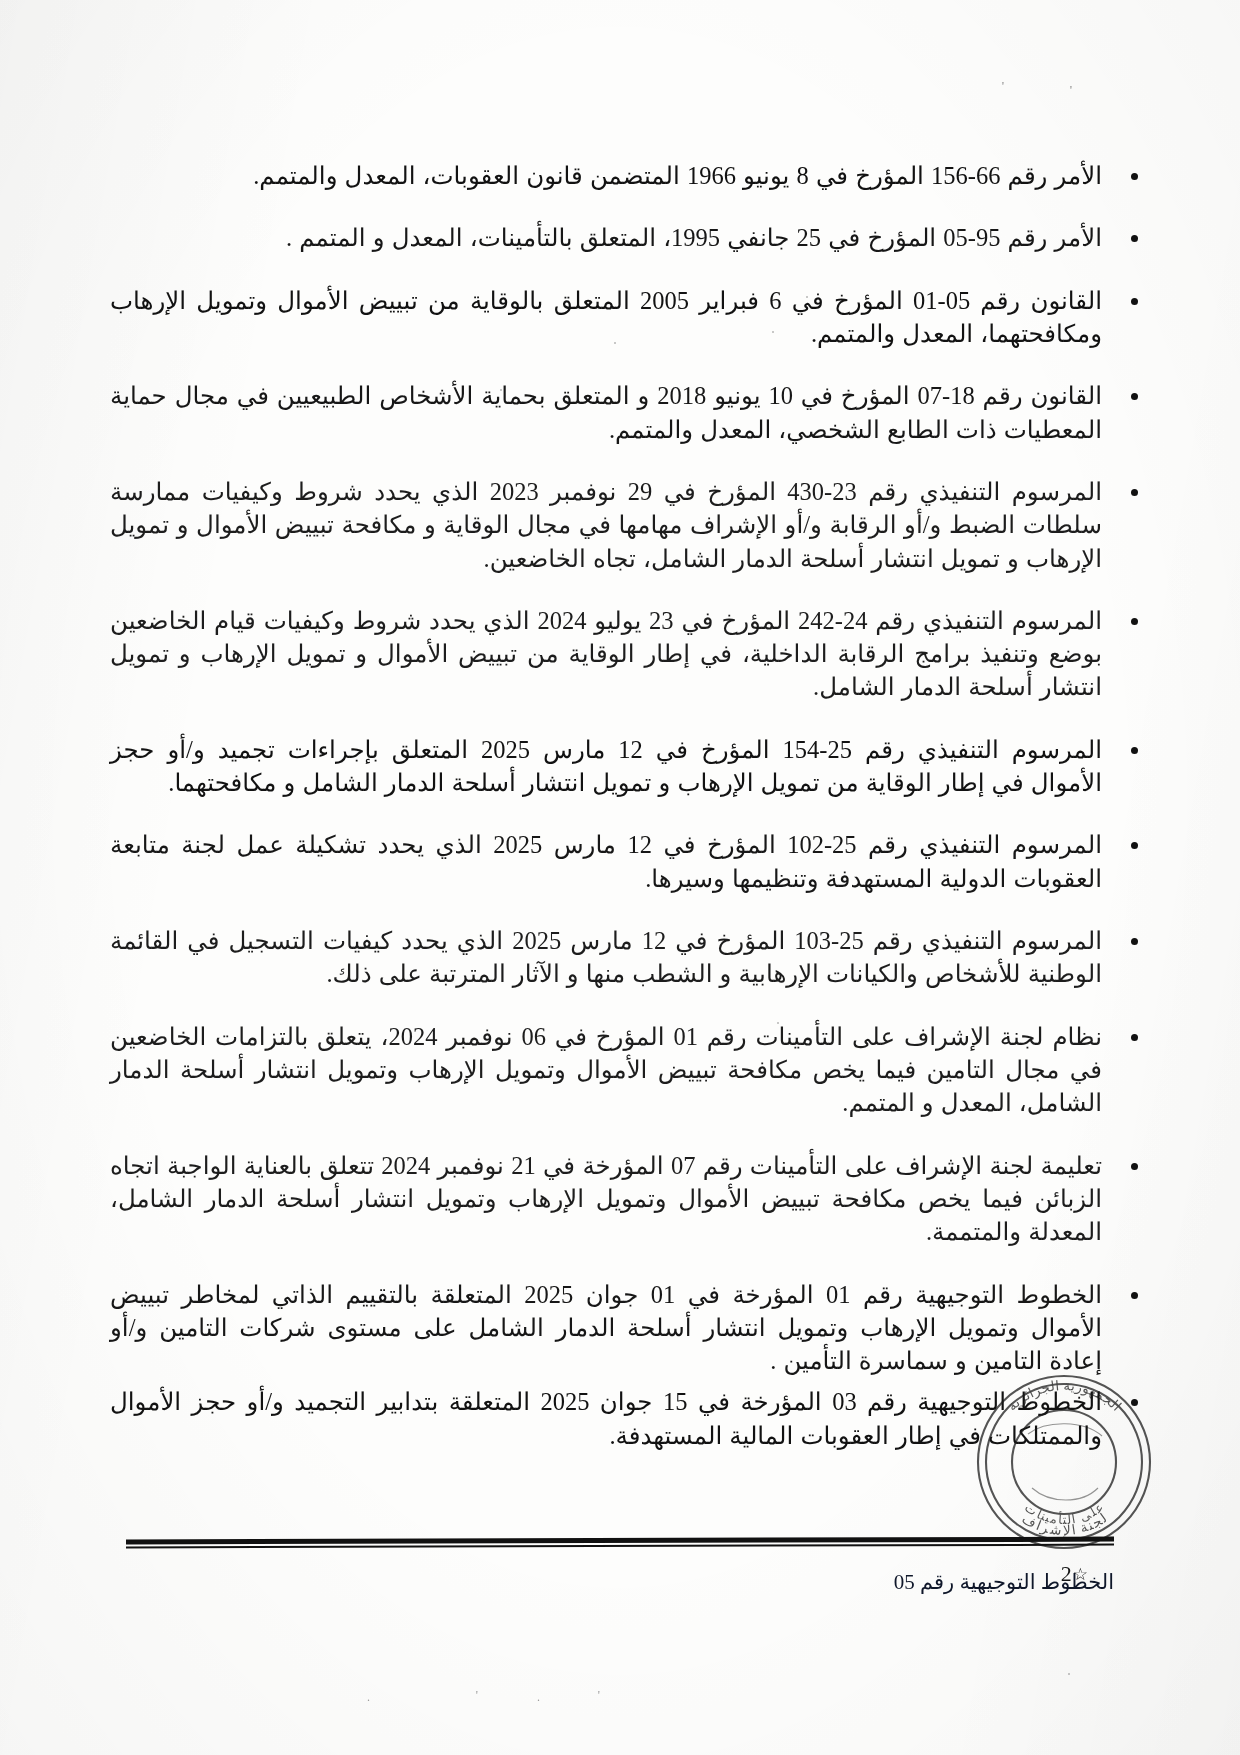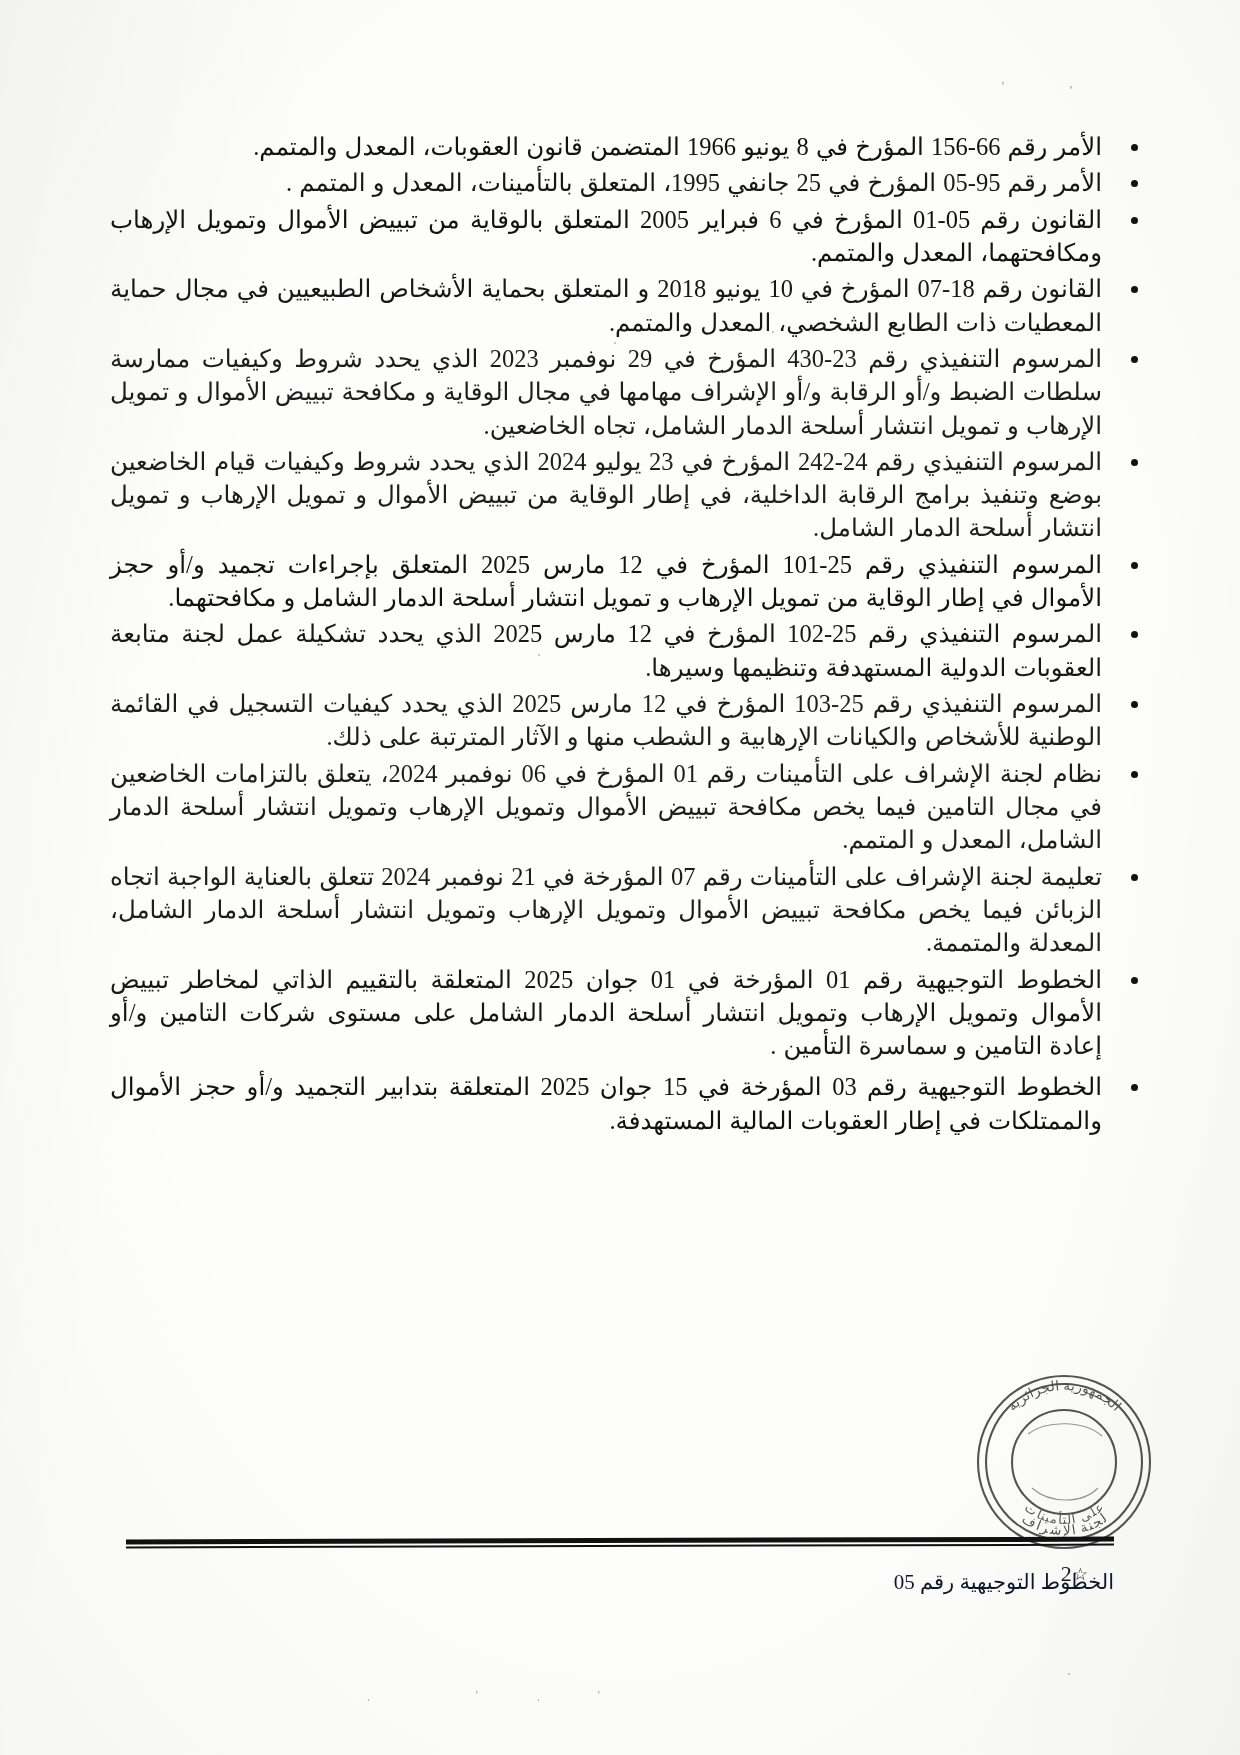--- a/index.html
+++ b/index.html
@@ -53,20 +53,21 @@
   li.ref-item {
     position: relative;
     padding-right: 42px;
     margin-bottom: 3px;
     font-size: 24.5px;
     line-height: 1.36;
     text-align: justify;
     text-justify: inter-word;
     letter-spacing: 0px;
     word-spacing: 1px;
+    margin-top: 29px;
   }
 
   li.ref-item::before {
     content: "";
     position: absolute;
     right: 6px;
     top: 14px;
     width: 7px;
     height: 7px;
     background: #111;
@@ -174,21 +175,21 @@
   <span class="speck" style="top:1022px; right:461px; width:2px; height:2px;"></span>
 
   <div class="content">
     <ul class="refs">
       <li class="ref-item">الأمر رقم 66-156 المؤرخ في 8 يونيو 1966 المتضمن قانون العقوبات، المعدل والمتمم.</li>
       <li class="ref-item">الأمر رقم 95-05 المؤرخ في 25 جانفي 1995، المتعلق بالتأمينات، المعدل و المتمم .</li>
       <li class="ref-item">القانون رقم 05-01 المؤرخ في 6 فبراير 2005 المتعلق بالوقاية من تبييض الأموال وتمويل الإرهاب ومكافحتهما، المعدل والمتمم.</li>
       <li class="ref-item">القانون رقم 18-07 المؤرخ في 10 يونيو 2018 و المتعلق بحماية الأشخاص الطبيعيين في مجال حماية المعطيات ذات الطابع الشخصي، المعدل والمتمم.</li>
       <li class="ref-item">المرسوم التنفيذي رقم 23-430 المؤرخ في 29 نوفمبر 2023 الذي يحدد شروط وكيفيات ممارسة سلطات الضبط و/أو الرقابة و/أو الإشراف مهامها في مجال الوقاية و مكافحة تبييض الأموال و تمويل الإرهاب و تمويل انتشار أسلحة الدمار الشامل، تجاه الخاضعين.</li>
       <li class="ref-item">المرسوم التنفيذي رقم 24-242 المؤرخ في 23 يوليو 2024 الذي يحدد شروط وكيفيات قيام الخاضعين بوضع وتنفيذ برامج الرقابة الداخلية، في إطار الوقاية من تبييض الأموال و تمويل الإرهاب و تمويل انتشار أسلحة الدمار الشامل.</li>
-      <li class="ref-item">المرسوم التنفيذي رقم 25-101 المؤرخ في 12 مارس 2025 المتعلق بإجراءات تجميد و/أو حجز الأموال في إطار الوقاية من تمويل الإرهاب و تمويل انتشار أسلحة الدمار الشامل و مكافحتهما.</li>
+      <li class="ref-item">المرسوم التنفيذي رقم 25-154 المؤرخ في 12 مارس 2025 المتعلق بإجراءات تجميد و/أو حجز الأموال في إطار الوقاية من تمويل الإرهاب و تمويل انتشار أسلحة الدمار الشامل و مكافحتهما.</li>
       <li class="ref-item">المرسوم التنفيذي رقم 25-102 المؤرخ في 12 مارس 2025 الذي يحدد تشكيلة عمل لجنة متابعة العقوبات الدولية المستهدفة وتنظيمها وسيرها.</li>
       <li class="ref-item">المرسوم التنفيذي رقم 25-103 المؤرخ في 12 مارس 2025 الذي يحدد كيفيات التسجيل في القائمة الوطنية للأشخاص والكيانات الإرهابية و الشطب منها و الآثار المترتبة على ذلك.</li>
       <li class="ref-item">نظام لجنة الإشراف على التأمينات رقم 01 المؤرخ في 06 نوفمبر 2024، يتعلق بالتزامات الخاضعين في مجال التامين فيما يخص مكافحة تبييض الأموال وتمويل الإرهاب وتمويل انتشار أسلحة الدمار الشامل، المعدل و المتمم.</li>
       <li class="ref-item">تعليمة لجنة الإشراف على التأمينات رقم 07 المؤرخة في 21 نوفمبر 2024 تتعلق بالعناية الواجبة اتجاه الزبائن فيما يخص مكافحة تبييض الأموال وتمويل الإرهاب وتمويل انتشار أسلحة الدمار الشامل، المعدلة والمتممة.</li>
       <li class="ref-item">الخطوط التوجيهية رقم 01 المؤرخة في 01 جوان 2025 المتعلقة بالتقييم الذاتي لمخاطر تبييض الأموال وتمويل الإرهاب وتمويل انتشار أسلحة الدمار الشامل على مستوى شركات التامين و/أو إعادة التامين و سماسرة التأمين .</li>
       <li class="ref-item gap-above">الخطوط التوجيهية رقم 03 المؤرخة في 15 جوان 2025 المتعلقة بتدابير التجميد و/أو حجز الأموال والممتلكات في إطار العقوبات المالية المستهدفة.</li>
     </ul>
   </div>
 
   <div class="stamp">

